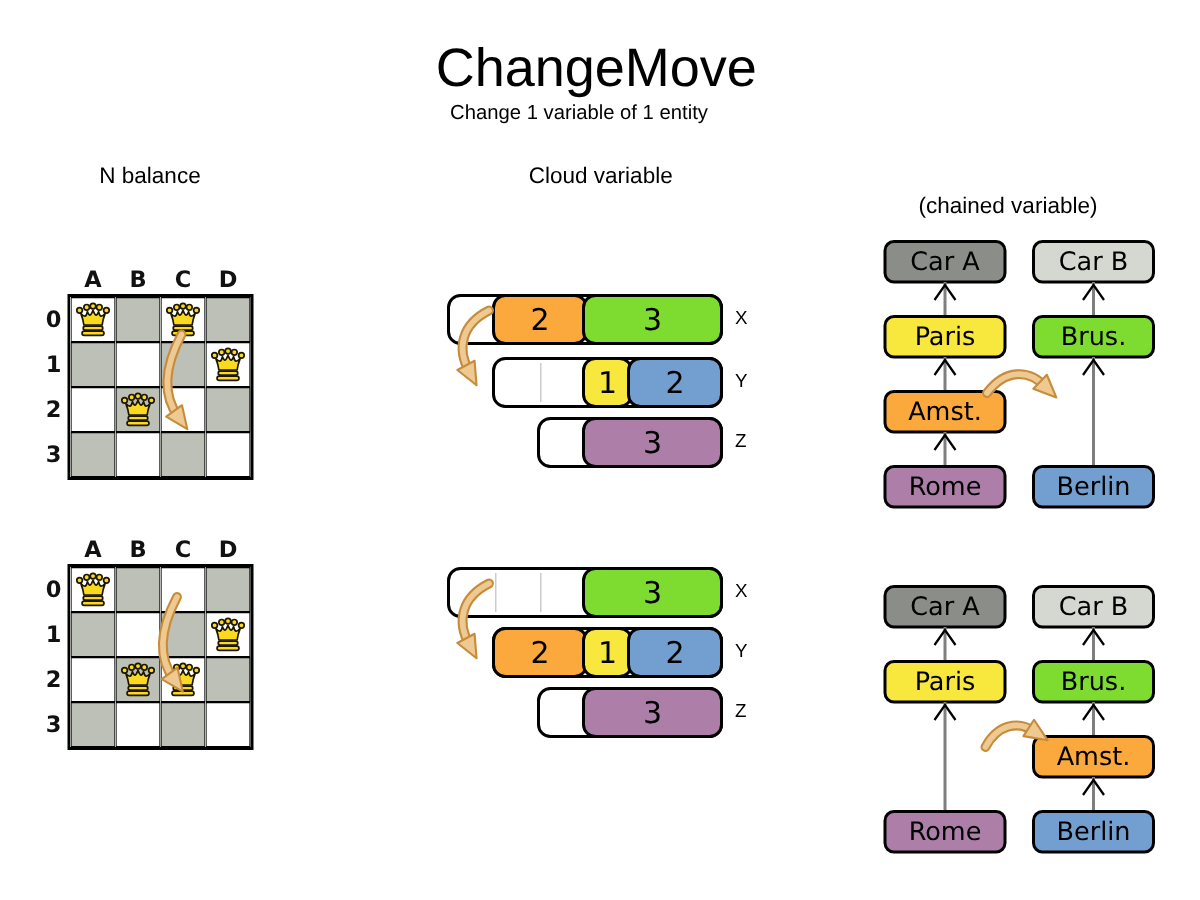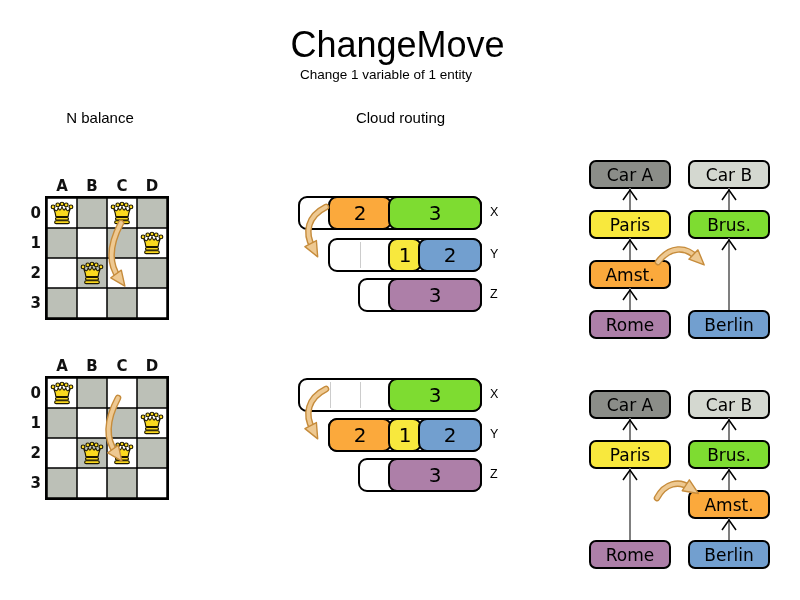--- a/index.html
+++ b/index.html
@@ -38,21 +38,22 @@
           font-family:"DejaVu Sans",sans-serif;font-size:17px;}
   svg#overlay{position:absolute;left:0;top:0;pointer-events:none;}
 </style>
 </head>
 <body>
 
 <div id="stage">
   <div id="page-title" class="abs">ChangeMove</div>
   <div id="page-subtitle" class="abs">Change 1 variable of 1 entity</div>
   <div id="hdr-nqueens" class="abs col-header">N balance</div>
-  <div id="hdr-cloud" class="abs col-header">Cloud routing</div>
+  <div id="hdr-cloud" class="abs col-header">Cloud variable</div>
+  <div id="hdr-vehicle2" class="abs">(chained variable)</div>
 
   <div id="built">
       <div class="abs board" style="left: 45px; top: 196px;">
         <div class="cell"></div>
         <div class="cell dark"></div>
         <div class="cell"></div>
         <div class="cell dark"></div>
         <div class="cell dark"></div>
         <div class="cell"></div>
         <div class="cell dark"></div>

